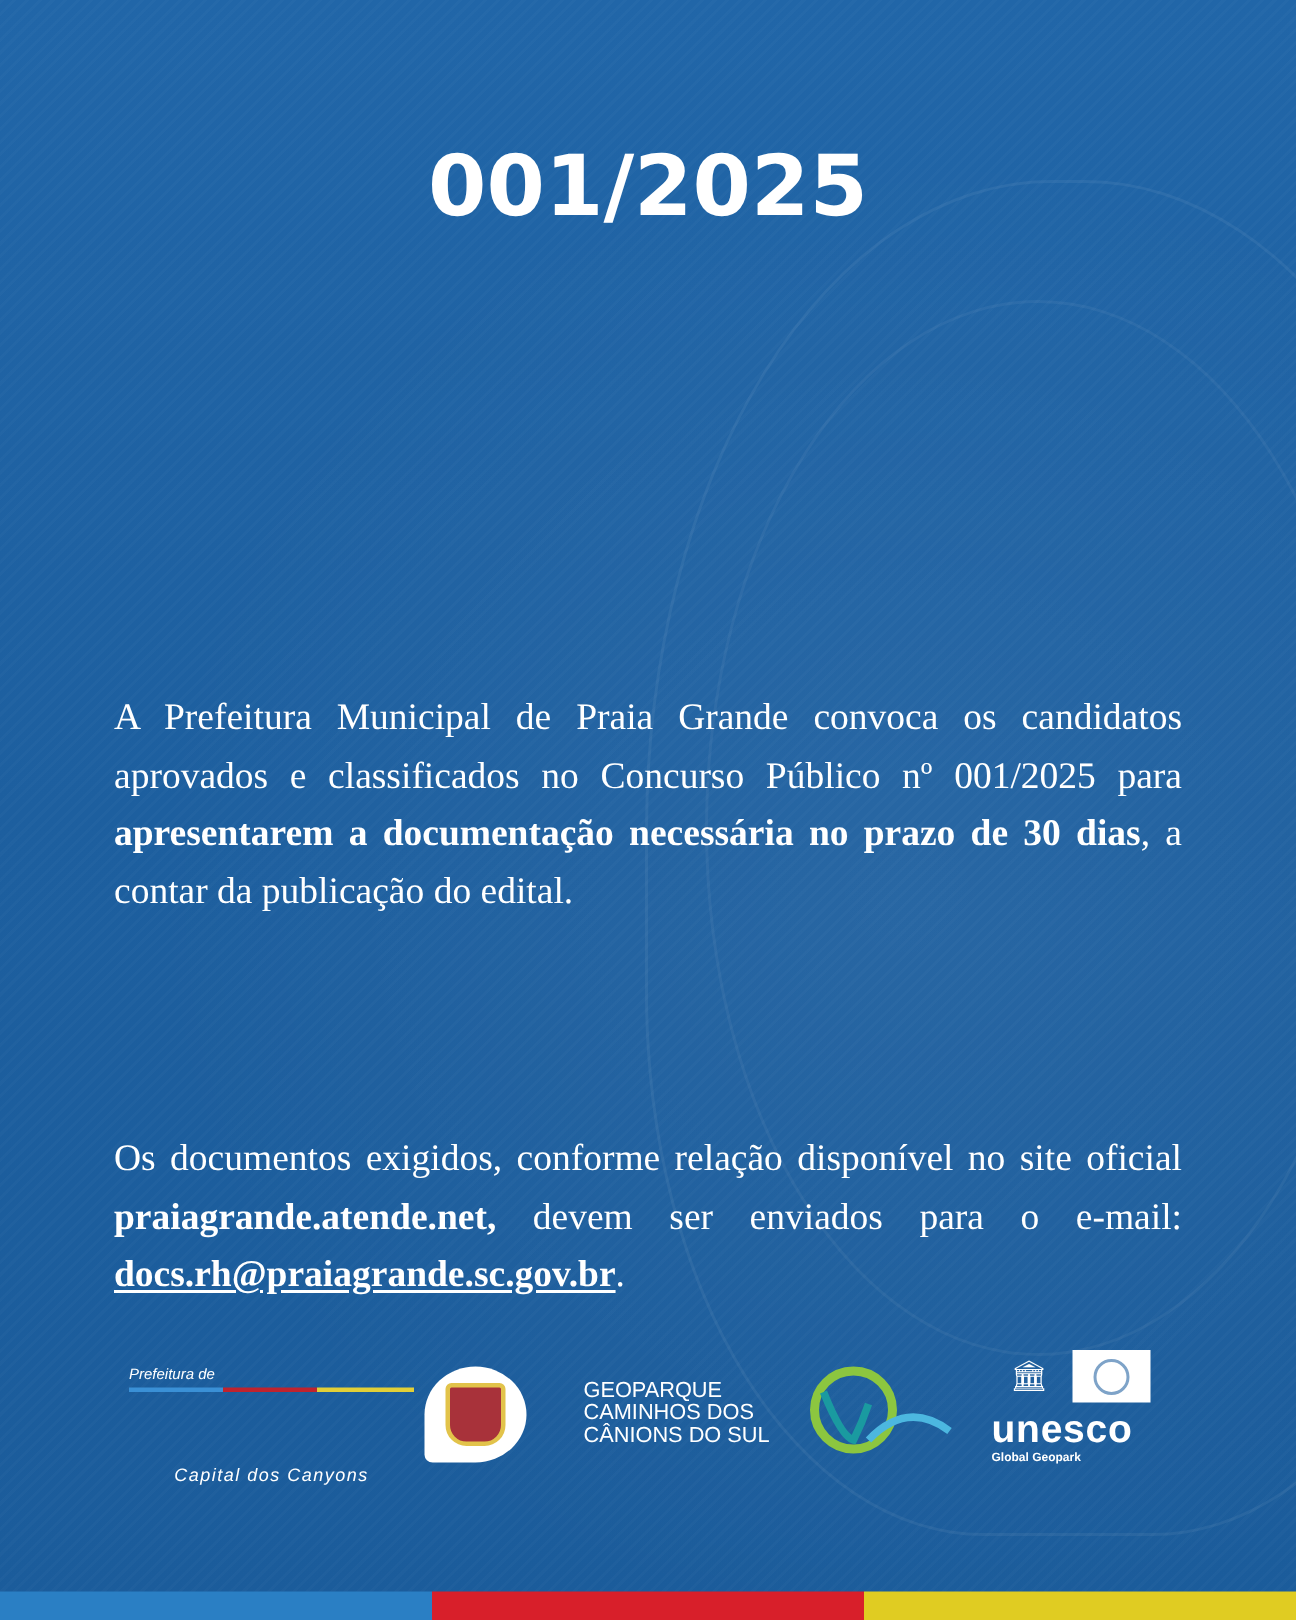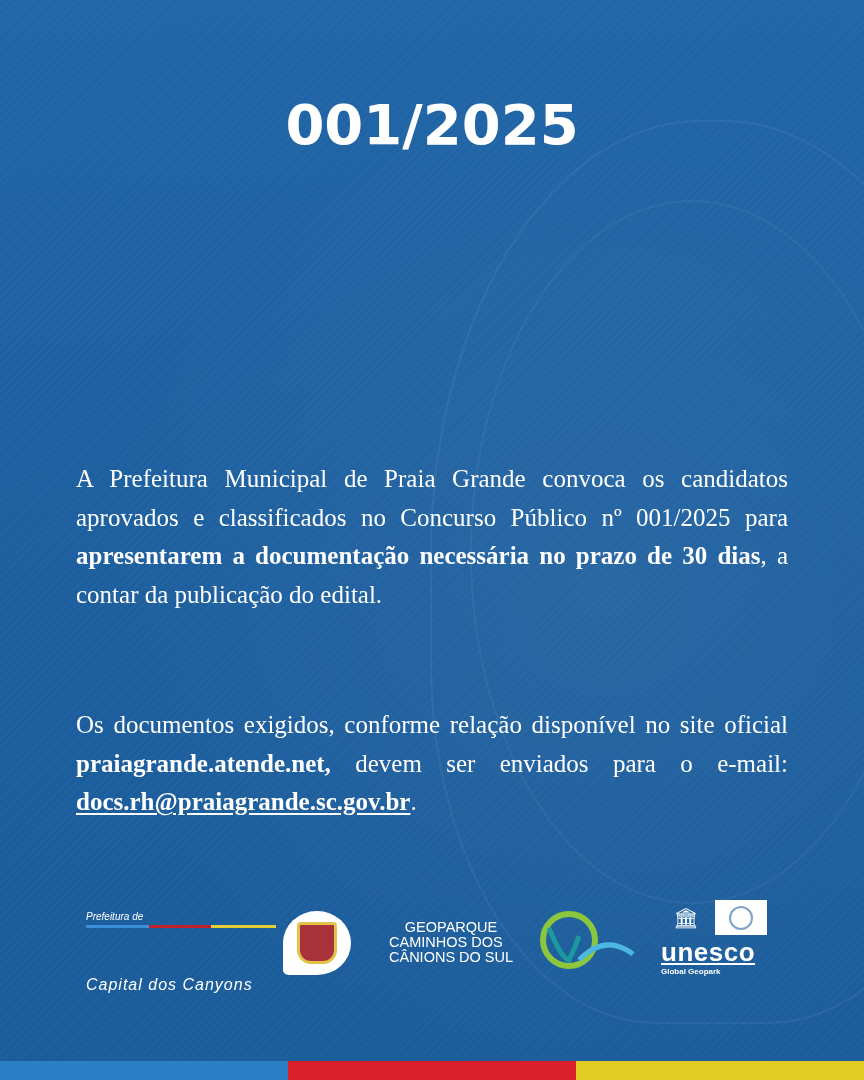--- a/index.html
+++ b/index.html
@@ -14,42 +14,42 @@
     border:2px solid rgba(255,255,255,0.06);border-radius:48% 48% 40% 40%;}
   .emblem2{position:absolute;left:470px;top:200px;width:440px;height:700px;
     border:2px solid rgba(255,255,255,0.05);border-radius:50%;}
   .title{position:absolute;left:0;right:0;top:92px;text-align:center;
     font-family:"DejaVu Sans",sans-serif;font-weight:bold;font-size:56px;
     line-height:66px;letter-spacing:0px;}
   .title div{white-space:nowrap;}
   .para{position:absolute;left:76px;width:712px;font-family:Liberation Serif, serif;
     font-size:25px;line-height:38.5px;text-align:justify;margin-top:46px;}
   .p1{top:414px;}
-  .p2{top:660px;}
+  .p2{top:708px;}
   .para b{font-weight:bold;}
   .para u{text-decoration:underline;text-underline-offset:3px;}
   .footer{position:absolute;left:0;top:895px;width:700px;height:110px;}
   .pg{position:absolute;left:86px;top:16px;width:190px;}
   .pg .small{font-style:italic;font-size:10px;}
   .pg .big{font-weight:bold;font-size:27px;letter-spacing:-1px;line-height:28px;
     font-family:"Liberation Sans",sans-serif;}
   .pg .bar{height:3px;margin:3px 0;background:linear-gradient(90deg,#3a90d6 0 33%,#c0232e 33% 66%,#e2cf37 66%);}
-  .pg .cap{font-style:italic;font-size:16px;text-align:left;letter-spacing:1px;margin-top:48px;}
+  .pg .cap{font-style:italic;font-size:12px;text-align:center;letter-spacing:1px;margin-top:48px;}
   .crest{position:absolute;left:283px;top:16px;width:68px;height:64px;background:#fff;
     border-radius:50% 50% 50% 8%;display:flex;align-items:center;justify-content:center;}
   .crest .shield{width:34px;height:36px;background:#a8323a;border:3px solid #e2c34a;border-radius:4px 4px 14px 14px;}
   .geo{position:absolute;left:389px;top:25px;font-size:14.5px;line-height:15px;}
-  .geo div:first-child{font-weight:normal;text-align:center;}
+  .geo div:first-child{font-weight:normal;}
   .geo-logo{position:absolute;left:535px;top:13px;width:100px;height:64px;}
   .unesco{position:absolute;left:661px;top:5px;width:115px;}
   .un-top{display:flex;gap:4px;}
   .un-a{width:50px;height:35px;display:flex;align-items:center;justify-content:center;font-size:20px;}
   .un-b{width:52px;height:35px;background:#fff;display:flex;align-items:center;justify-content:center;}
   .un-b span{width:20px;height:20px;border:2px solid #7ea3c8;border-radius:50%;display:block;}
-  .un-word{font-weight:bold;font-size:26px;letter-spacing:0.5px;line-height:30px;margin-top:2px;text-decoration:underline;}
+  .un-word{font-weight:bold;font-size:26px;letter-spacing:0.5px;line-height:30px;margin-top:2px;}
   .un-sub{font-weight:bold;font-size:8px;}
   .stripes{position:absolute;left:0;top:1061px;width:864px;height:19px;display:flex;}
   .stripes div{flex:1;}
 </style>
 </head>
 <body>
 
 <div class="bg"></div>
 <div class="emblem"></div>
 <div class="emblem2"></div>

